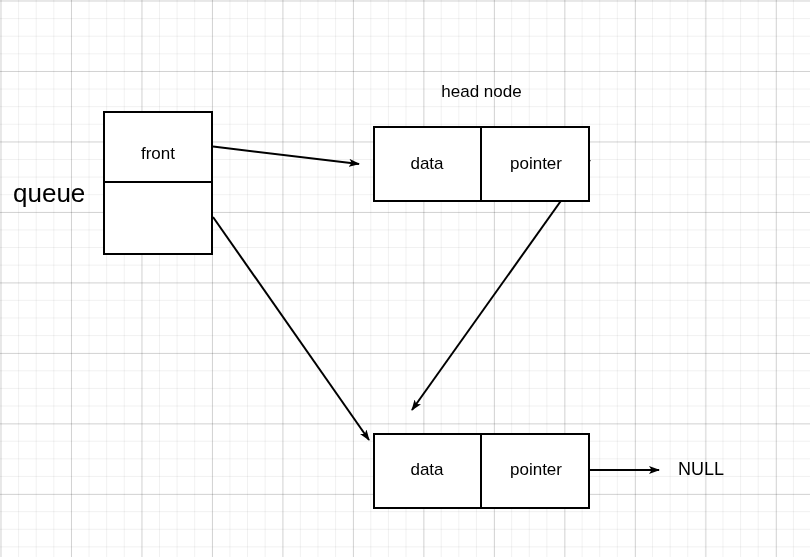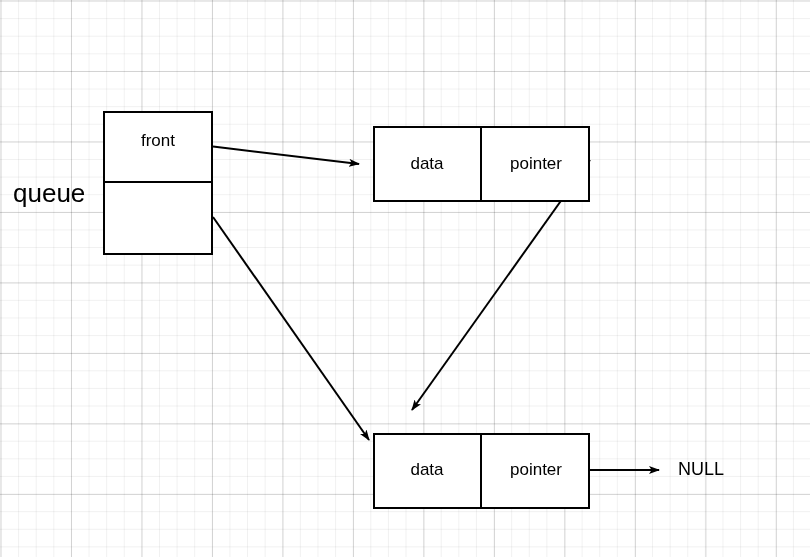--- a/index.html
+++ b/index.html
@@ -59,21 +59,21 @@
   .label {
     position: absolute;
     font-family: "Liberation Sans", sans-serif;
     color: #000000;
     white-space: nowrap;
   }
 
   
   #queue-box { left: 103px; top: 111px; width: 110px; height: 144px; }
   #queue-divider { left: 103px; top: 181px; width: 110px; }
-  #queue-front-label { left: 103px; top: 131px; width: 110px; font-size: 17px; }
+  #queue-front-label { left: 103px; top: 144px; width: 110px; font-size: 17px; }
   #queue-rear-label  { left: 103px; top: 208px; width: 110px; font-size: 17px; }
   #queue-name-label  { left: 13px;  top: 178px; font-size: 26px; }
 
   
   #head-node-title { left: 373px; top: 82px; width: 217px; font-size: 17px; text-align: center; }
   #head-node-box { left: 373px; top: 126px; width: 217px; height: 76px; }
   #head-node-divider { left: 480px; top: 126px; height: 76px; }
   #head-node-data-label    { left: 373px; top: 154px; width: 108px; font-size: 17px; }
   #head-node-pointer-label { left: 482px; top: 154px; width: 108px; font-size: 17px; }
 
@@ -104,20 +104,21 @@
     <line x1="590" y1="160" x2="412" y2="410" stroke="#000000" stroke-width="2" marker-end="url(#arrowhead)"></line>
 
     <line x1="590" y1="470" x2="659" y2="470" stroke="#000000" stroke-width="2" marker-end="url(#arrowhead)"></line>
   </svg>
 
   <div class="box" id="queue-box"></div>
   <div class="divider-h" id="queue-divider"></div>
   <div class="cell-text" id="queue-front-label">front</div>
   <div class="label" id="queue-name-label">queue</div>
 
+  <div class="label" id="head-node-title">head node</div>
   <div class="box" id="head-node-box"></div>
   <div class="divider-v" id="head-node-divider"></div>
   <div class="cell-text" id="head-node-data-label">data</div>
   <div class="cell-text" id="head-node-pointer-label">pointer</div>
 
   <div class="box" id="second-node-box"></div>
   <div class="divider-v" id="second-node-divider"></div>
   <div class="cell-text" id="second-node-data-label">data</div>
   <div class="cell-text" id="second-node-pointer-label">pointer</div>
 

